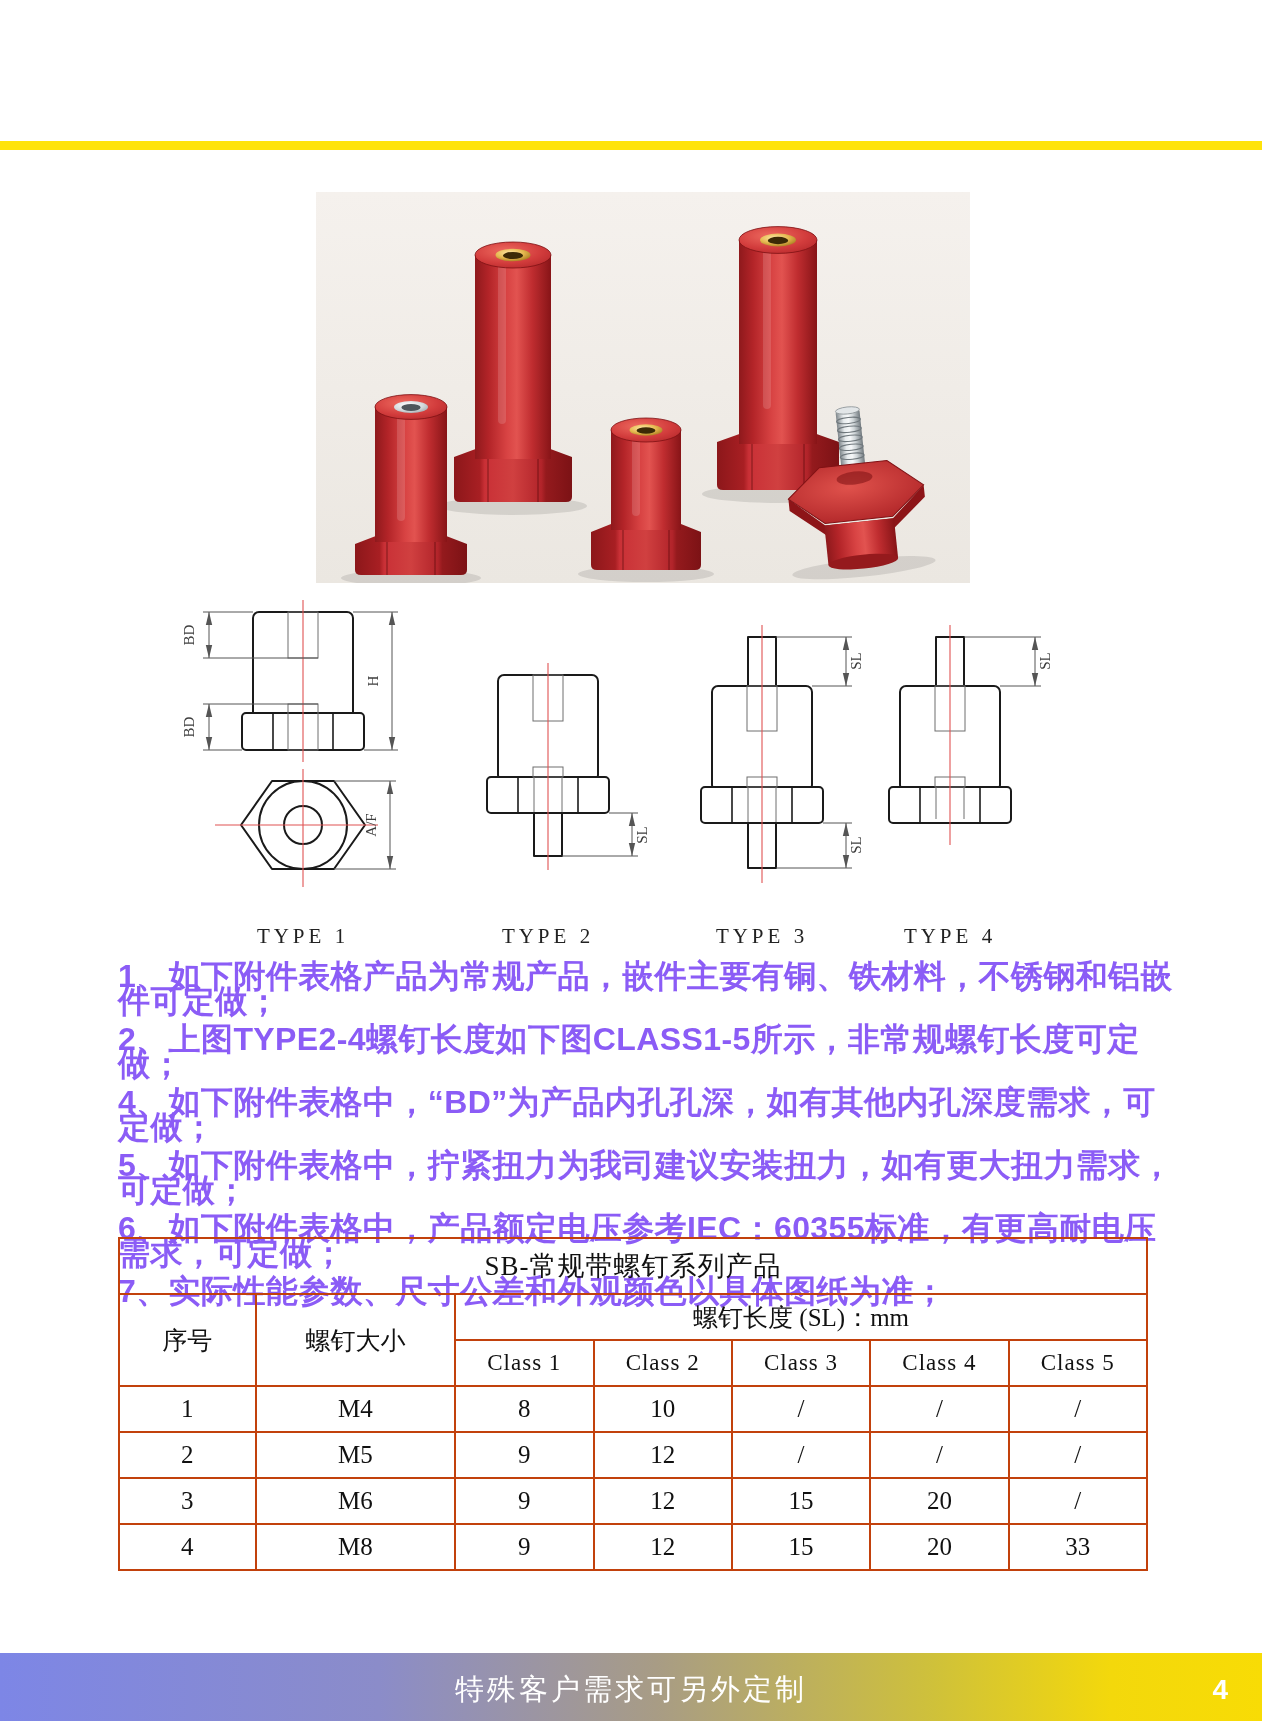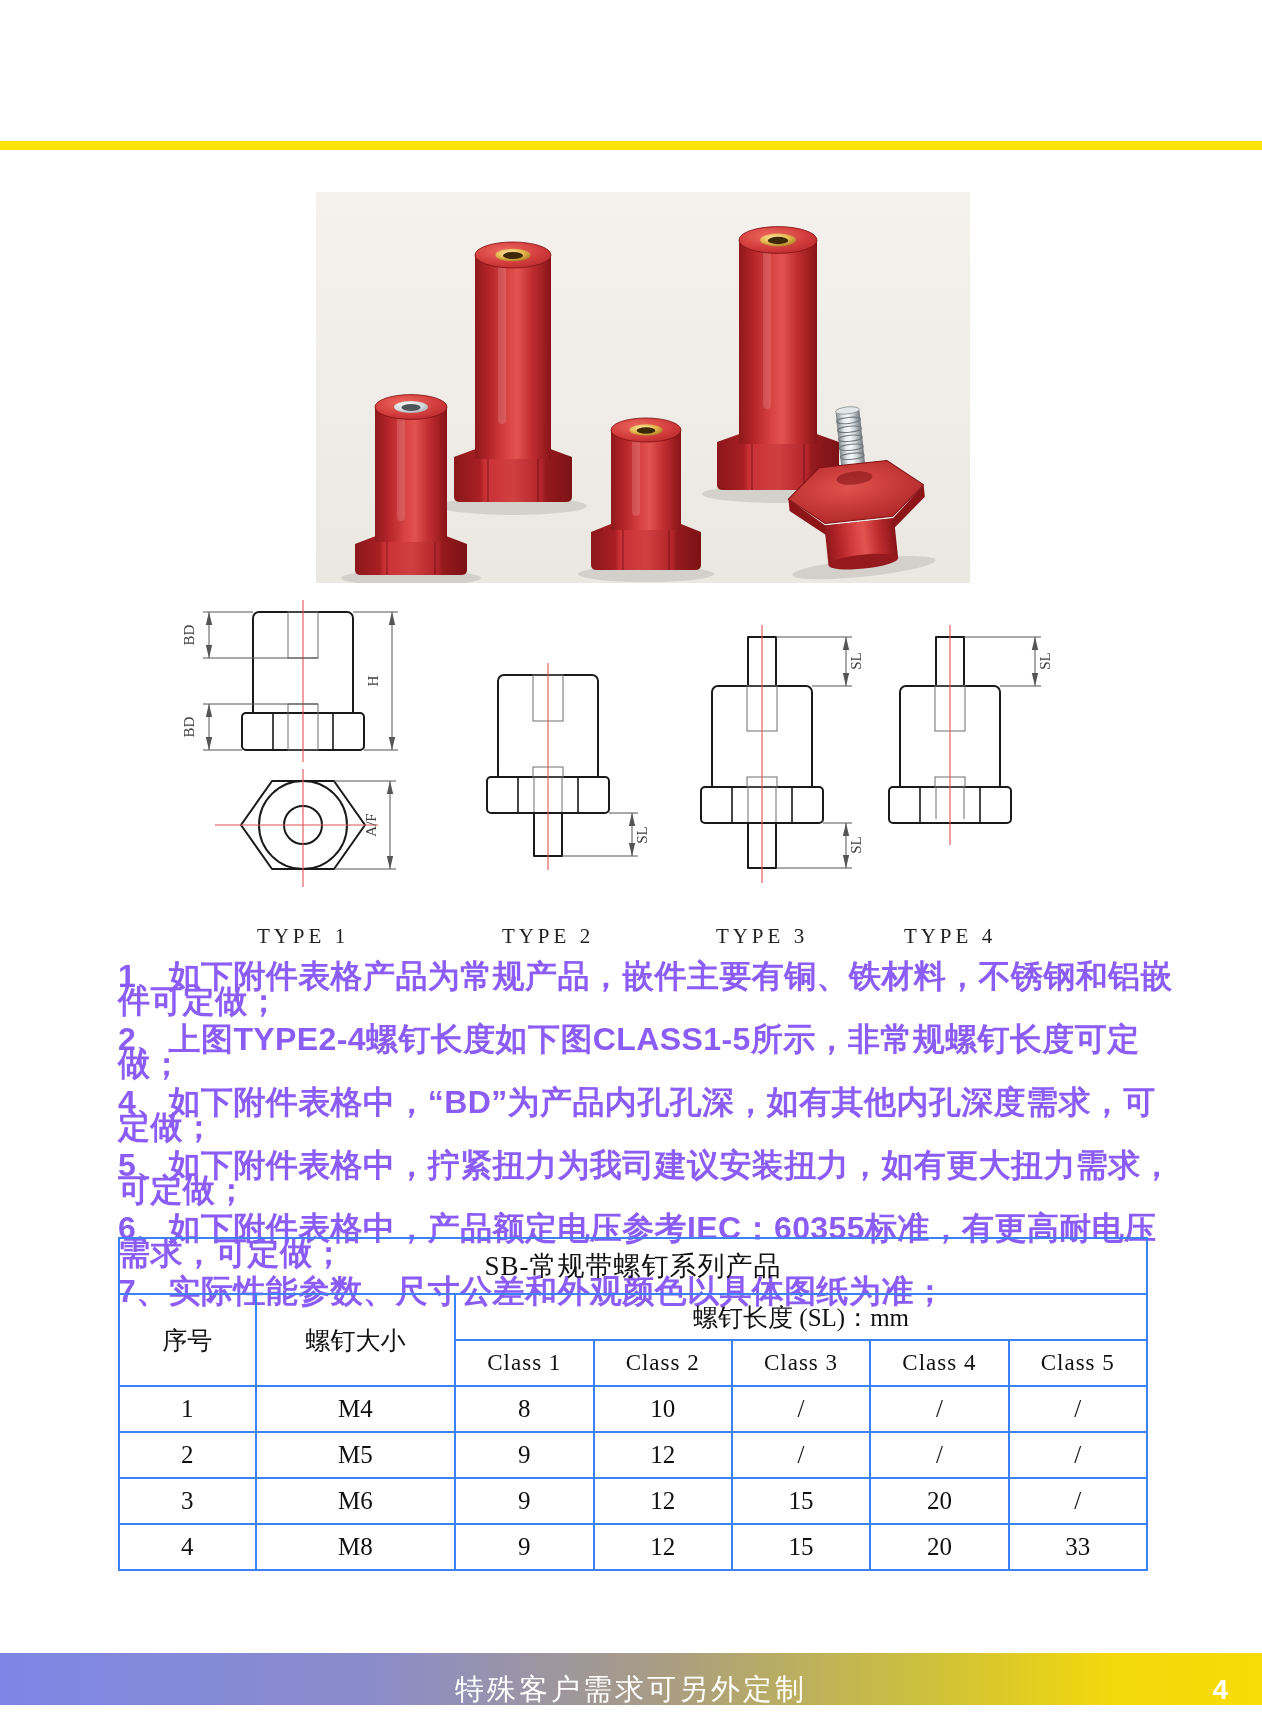--- a/index.html
+++ b/index.html
@@ -27,27 +27,27 @@
   .cl{stroke:#e05252;stroke-width:1.1;}
   .dim{stroke:#555;stroke-width:1;fill:none;}
   .dimt{fill:#3c3c3c;font:15px "Liberation Serif",serif;text-anchor:middle;}
   .tlabel{fill:#222;font:21px "Liberation Serif",serif;letter-spacing:4px;text-anchor:middle;}
   
   .notes{position:absolute;left:118px;top:964px;width:1060px;}
   .notes p{margin:0 0 13px 0;font-size:32px;line-height:25px;font-weight:600;color:#8b5cf6;letter-spacing:0.4px;}
   
   .spec{position:absolute;left:118px;top:1237px;width:1030px;border-collapse:collapse;
         font-family:"Liberation Serif",serif;color:#111;table-layout:fixed;}
-  .spec td{border:2px solid #3b82f6;text-align:center;vertical-align:middle;padding:0;}
+  .spec td{border:2px solid #c2410c;text-align:center;vertical-align:middle;padding:0;}
   .spec .t-title{height:54px;font-size:27px;letter-spacing:1px;}
   .spec .t-h{height:44px;font-size:25px;}
   .spec .t-class{height:44px;font-size:23px;letter-spacing:1px;}
   .spec .t-d{height:44px;font-size:25px;}
   
-  .footer{position:absolute;left:0;bottom:16px;width:1262px;height:52px;
+  .footer{position:absolute;left:0;bottom:0;width:1262px;height:68px;
           background:linear-gradient(to right,#7d86e6 0%,#8b8cc9 30%,#a89c85 52%,#cfc13a 74%,#f3d80c 88%,#f8dc05 100%);}
   .footer-note{position:absolute;left:0;right:0;top:0;height:73px;line-height:73px;text-align:center;
           color:#ffffff;font-size:29px;letter-spacing:3px;}
   .page-num{position:absolute;right:34px;top:0;height:73px;line-height:73px;color:#ffffff;
           font-size:28px;font-weight:bold;}
 </style>
 </head>
 <body>
 
 <div class="page">

